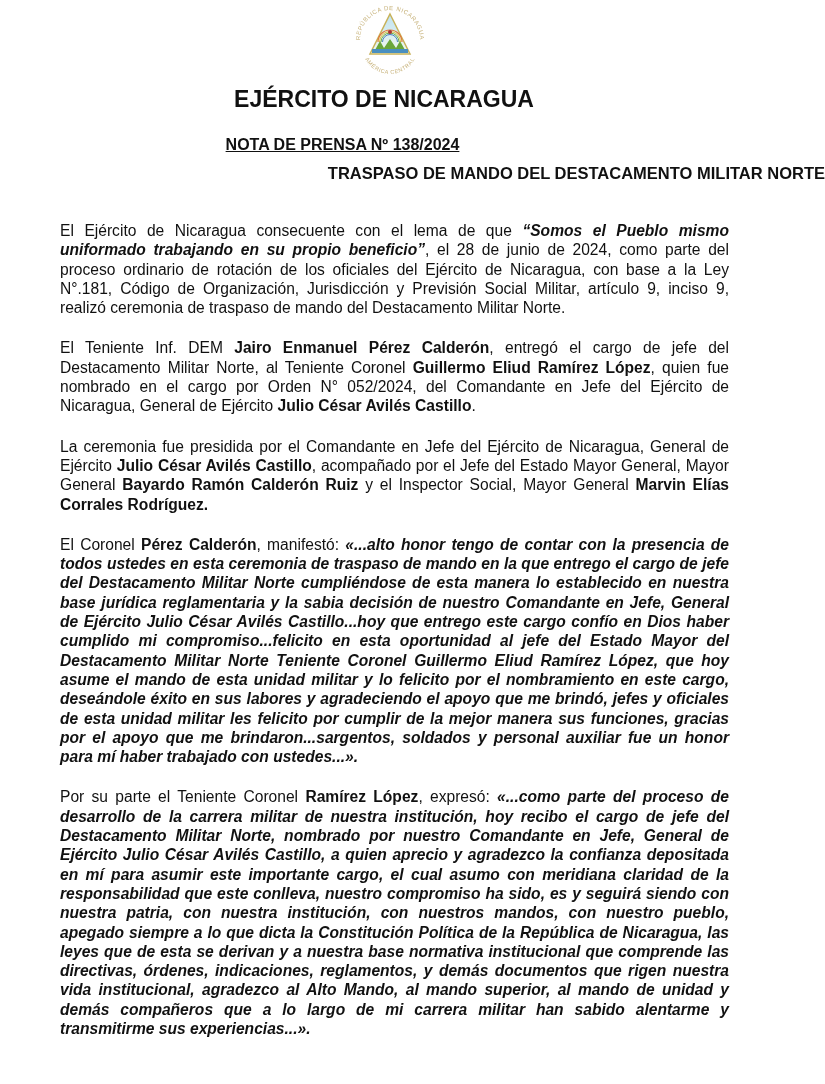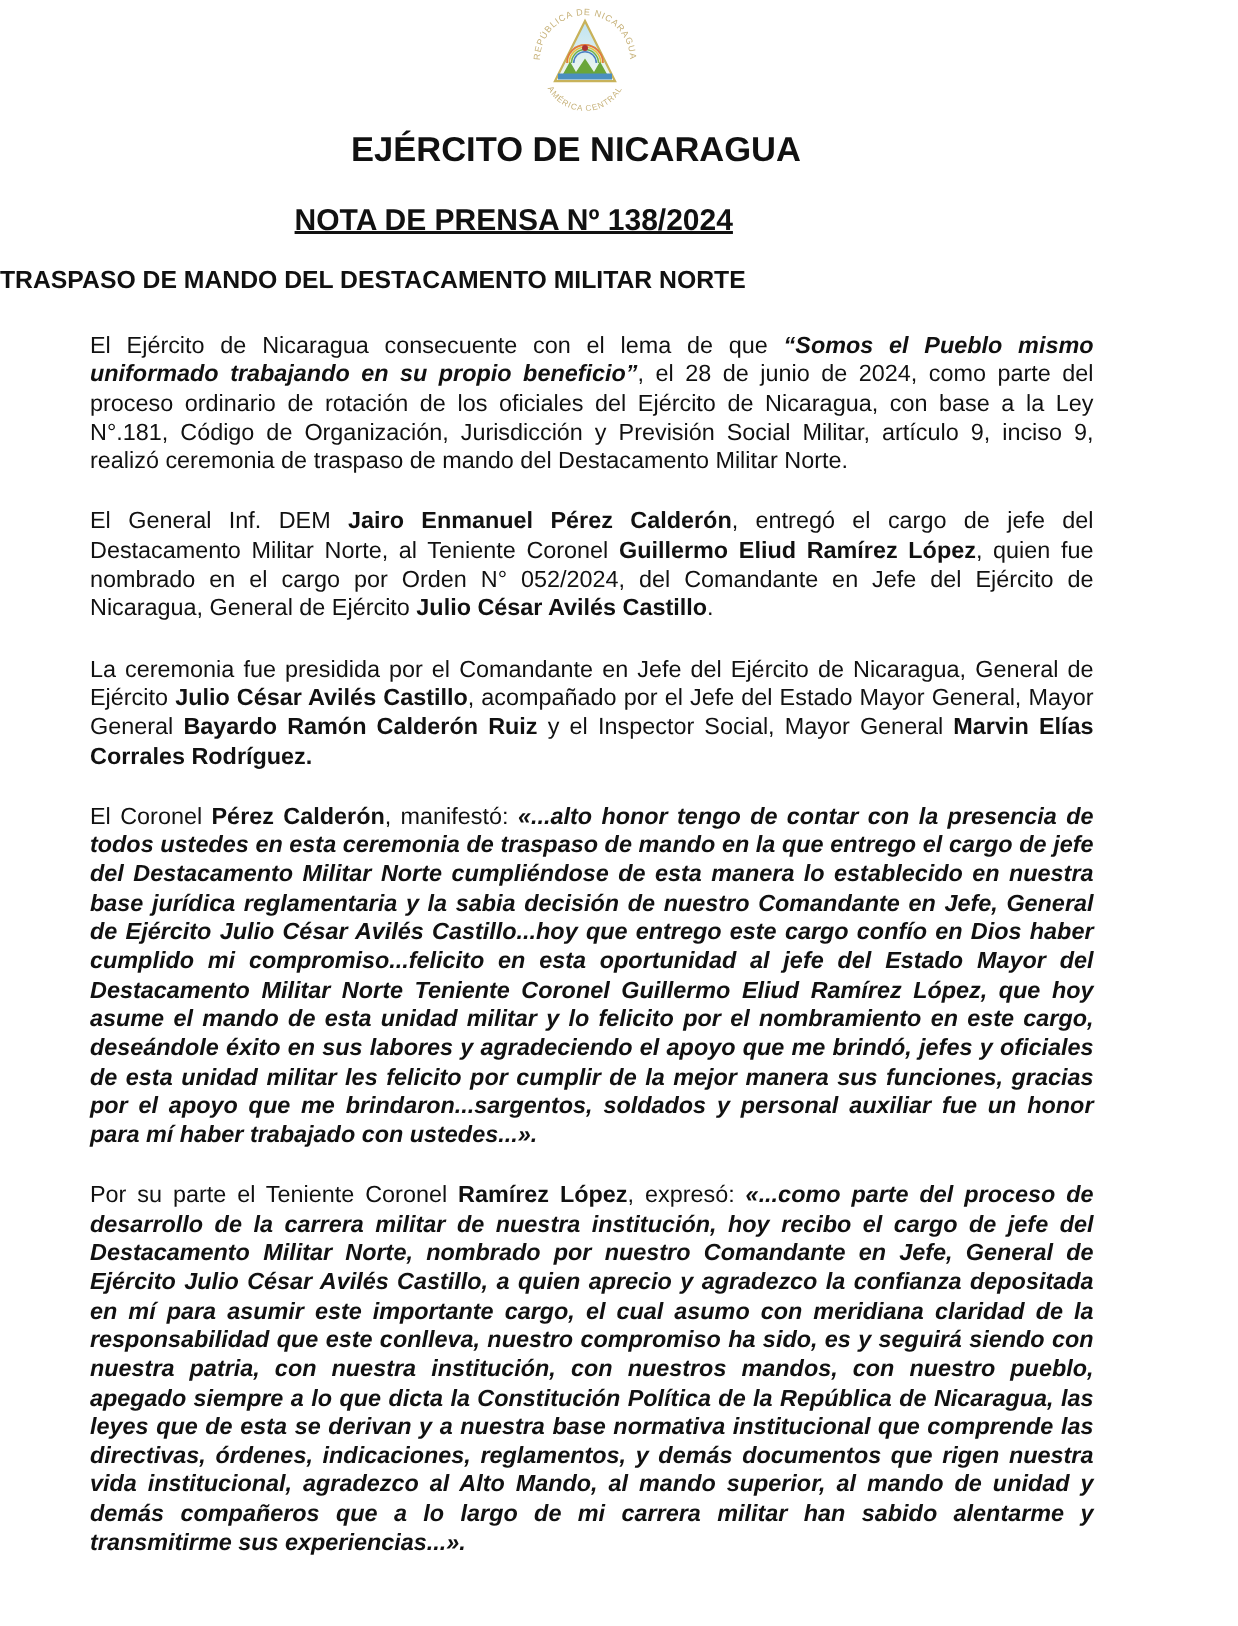--- a/index.html
+++ b/index.html
@@ -7,24 +7,24 @@
     width: 825px; height: 1084px; overflow: hidden; position: relative;
     font-family: "Liberation Sans", sans-serif; color: #111;
   }
   .seal { position: absolute; left: 348px; top: 2px; width: 84px; height: 72px; }
   .org-title {
     position: absolute; top: 86px; left: 0; width: 768px; text-align: center;
     font-weight: bold; font-size: 23px; letter-spacing: 0px;
   }
   .note-number {
     position: absolute; top: 136px; left: 0; width: 685px; text-align: center;
-    font-weight: bold; font-size: 20px; text-decoration: underline;
+    font-weight: bold; font-size: 16px; text-decoration: underline;
   }
   .headline {
-    position: absolute; top: 178px; left: 0; width: 825px; text-align: left;
+    position: absolute; top: 164px; left: 0; width: 825px; text-align: right;
     font-weight: bold; font-size: 16.5px;
   }
   .body {
     position: absolute; left: 60px; width: 687px; top: 221px;
     font-size: 15.6px; line-height: 19.3px; text-align: justify;
   }
   .body p { margin: 0 18px 21px 0; }
   .body b { font-weight: bold; }
   .body .q { font-weight: bold; font-style: italic; }
 </style>
@@ -56,20 +56,20 @@
   <circle cx="42" cy="30" r="2" fill="#a33"></circle>
 </svg>
 
 <div class="org-title">EJÉRCITO DE NICARAGUA</div>
 <div class="note-number">NOTA DE PRENSA Nº 138/2024</div>
 <div class="headline">TRASPASO DE MANDO DEL DESTACAMENTO MILITAR NORTE</div>
 
 <div class="body">
   <p><span>El Ejército de Nicaragua consecuente con el lema de que </span><span class="q">“Somos el Pueblo mismo uniformado trabajando en su propio beneficio”</span><span>, el 28 de junio de 2024, como parte del proceso ordinario de rotación de los oficiales del Ejército de Nicaragua, con base a la Ley N°.181, Código de Organización, Jurisdicción y Previsión Social Militar, artículo 9, inciso 9, realizó ceremonia de traspaso de mando del Destacamento Militar Norte.</span></p>
 
-  <p><span>El General Inf. DEM </span><b>Jairo Enmanuel Pérez Calderón</b><span>, entregó el cargo de jefe del Destacamento Militar Norte, al Teniente Coronel </span><b>Guillermo Eliud Ramírez López</b><span>, quien fue nombrado en el cargo por Orden N° 052/2024, del Comandante en Jefe del Ejército de Nicaragua, General de Ejército </span><b>Julio César Avilés Castillo</b><span>.</span></p>
+  <p><span>El Teniente Inf. DEM </span><b>Jairo Enmanuel Pérez Calderón</b><span>, entregó el cargo de jefe del Destacamento Militar Norte, al Teniente Coronel </span><b>Guillermo Eliud Ramírez López</b><span>, quien fue nombrado en el cargo por Orden N° 052/2024, del Comandante en Jefe del Ejército de Nicaragua, General de Ejército </span><b>Julio César Avilés Castillo</b><span>.</span></p>
 
   <p><span>La ceremonia fue presidida por el Comandante en Jefe del Ejército de Nicaragua, General de Ejército </span><b>Julio César Avilés Castillo</b><span>, acompañado por el Jefe del Estado Mayor General, Mayor General </span><b>Bayardo Ramón Calderón Ruiz</b><span> y el Inspector Social, Mayor General </span><b>Marvin Elías Corrales Rodríguez.</b></p>
 
   <p><span>El Coronel </span><b>Pérez Calderón</b><span>, manifestó: </span><span class="q">«...alto honor tengo de contar con la presencia de todos ustedes en esta ceremonia de traspaso de mando en la que entrego el cargo de jefe del Destacamento Militar Norte cumpliéndose de esta manera lo establecido en nuestra base jurídica reglamentaria y la sabia decisión de nuestro Comandante en Jefe, General de Ejército Julio César Avilés Castillo...hoy que entrego este cargo confío en Dios haber cumplido mi compromiso...felicito en esta oportunidad al jefe del Estado Mayor del Destacamento Militar Norte Teniente Coronel Guillermo Eliud Ramírez López, que hoy asume el mando de esta unidad militar y lo felicito por el nombramiento en este cargo, deseándole éxito en sus labores y agradeciendo el apoyo que me brindó, jefes y oficiales de esta unidad militar les felicito por cumplir de la mejor manera sus funciones, gracias por el apoyo que me brindaron...sargentos, soldados y personal auxiliar fue un honor para mí haber trabajado con ustedes...».</span></p>
 
   <p><span>Por su parte el Teniente Coronel </span><b>Ramírez López</b><span>, expresó: </span><span class="q">«...como parte del proceso de desarrollo de la carrera militar de nuestra institución, hoy recibo el cargo de jefe del Destacamento Militar Norte, nombrado por nuestro Comandante en Jefe, General de Ejército Julio César Avilés Castillo, a quien aprecio y agradezco la confianza depositada en mí para asumir este importante cargo, el cual asumo con meridiana claridad de la responsabilidad que este conlleva, nuestro compromiso ha sido, es y seguirá siendo con nuestra patria, con nuestra institución, con nuestros mandos, con nuestro pueblo, apegado siempre a lo que dicta la Constitución Política de la República de Nicaragua, las leyes que de esta se derivan y a nuestra base normativa institucional que comprende las directivas, órdenes, indicaciones, reglamentos, y demás documentos que rigen nuestra vida institucional, agradezco al Alto Mando, al mando superior, al mando de unidad y demás compañeros que a lo largo de mi carrera militar han sabido alentarme y transmitirme sus experiencias...».</span></p>
 </div>
 
 </body></html>

